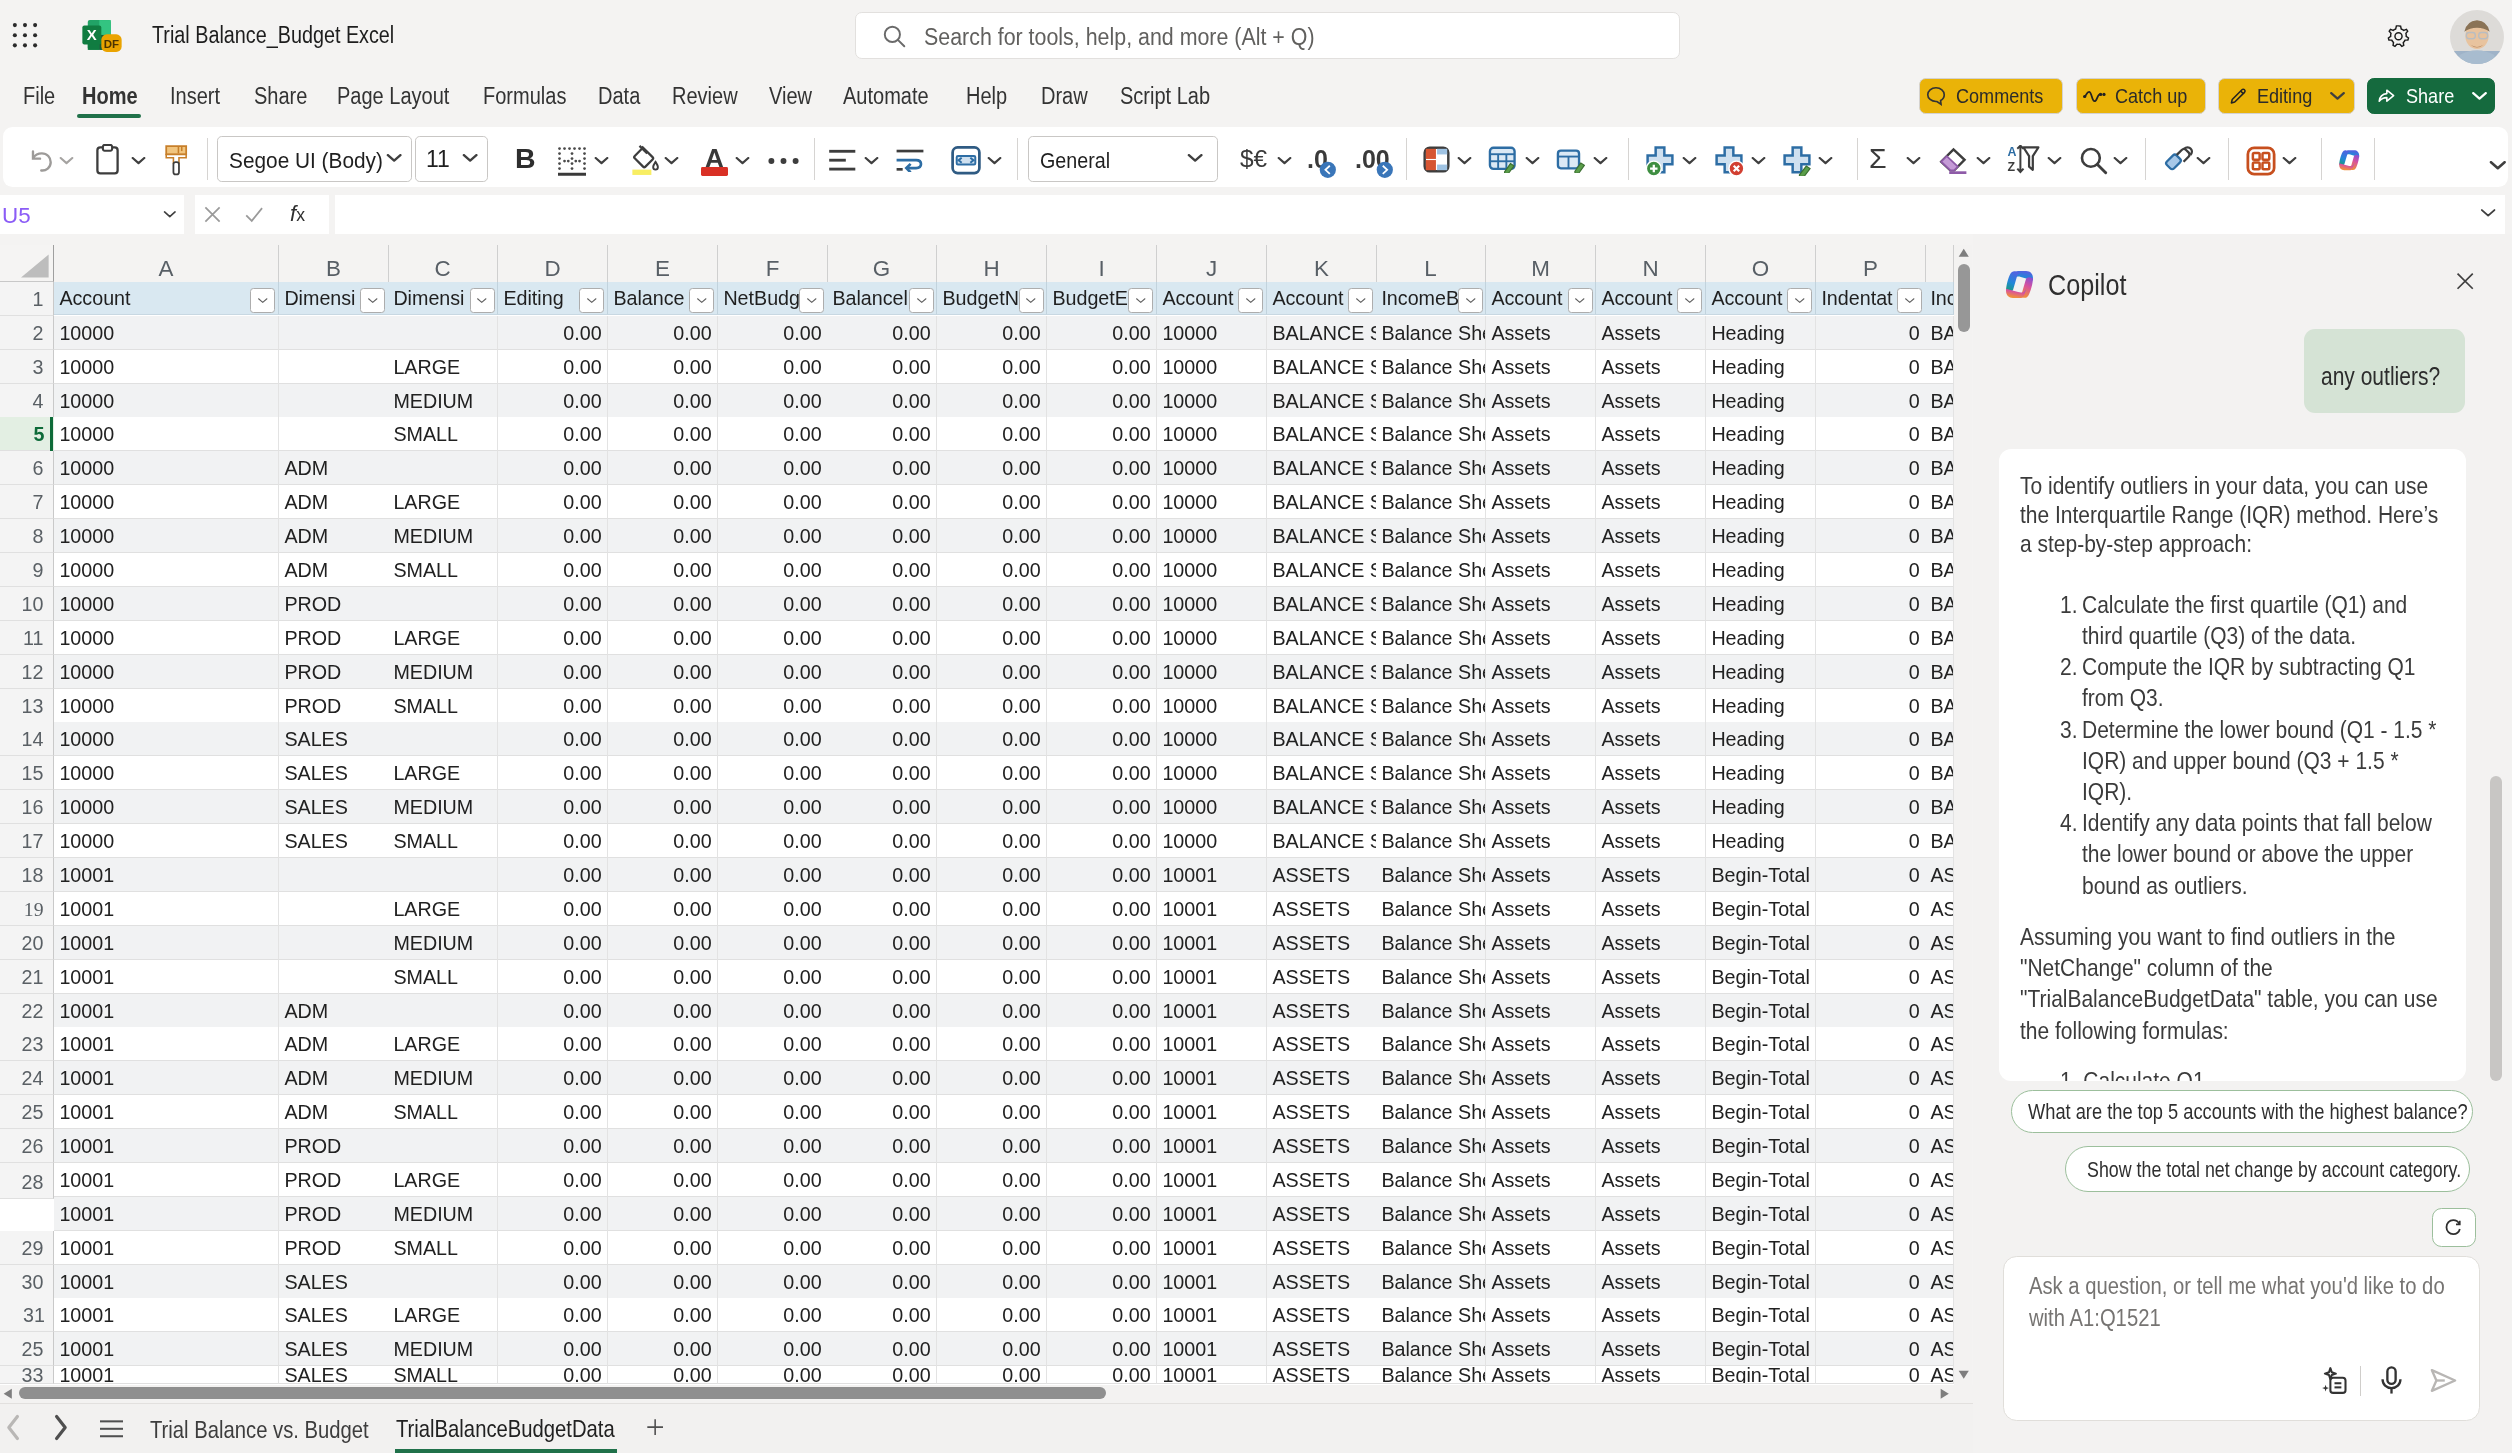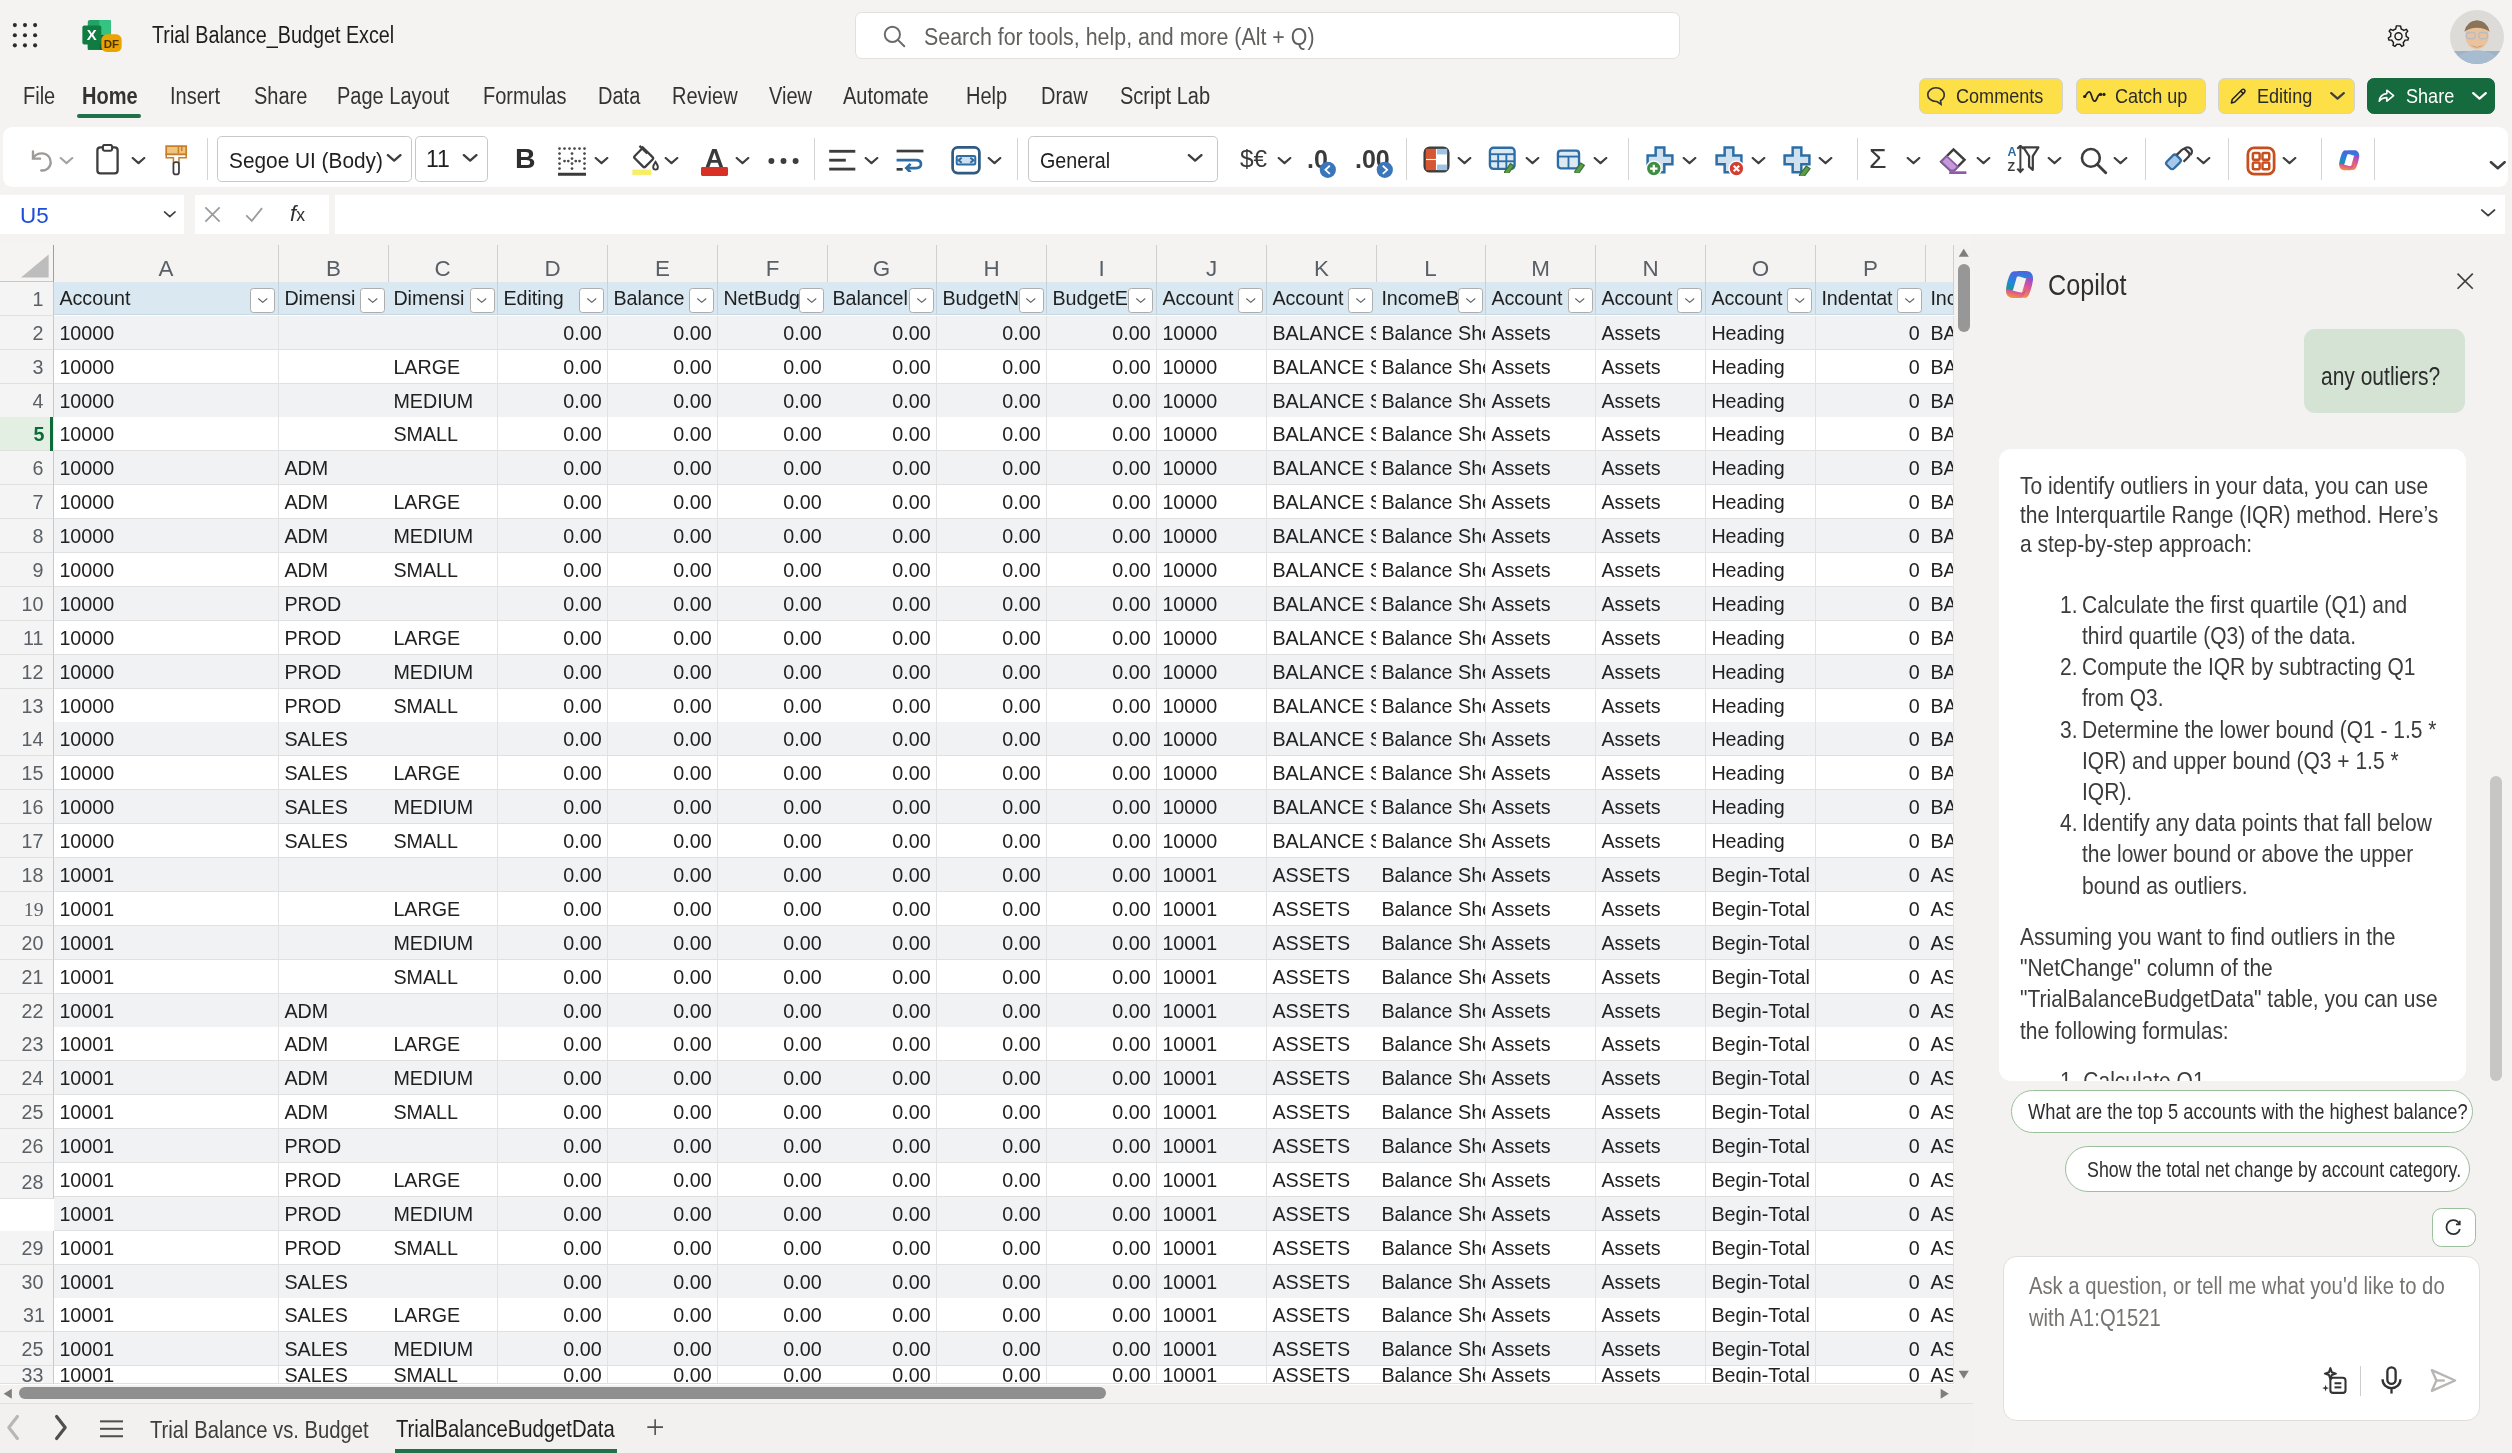--- a/index.html
+++ b/index.html
@@ -1,18 +1,18 @@
 <!DOCTYPE html>
 <html style="font-size:11px"><head><meta charset="utf-8">
 <style>
 * { margin:0; padding:0; box-sizing:border-box; }
 html,body { width:2512px; height:1454px; overflow:hidden; }
 body { font-family:"Liberation Sans", sans-serif; background:#f4f3f2; position:relative; }
 .abs { position:absolute; }
-.btn { position:absolute; background:#fde047; border:1.4px solid #d4d2d0; border-radius:6.8px;
+.btn { position:absolute; background:#eab308; border:1.4px solid #d4d2d0; border-radius:6.8px;
        display:flex; align-items:center; justify-content:center; color:#2b2b2b; }
 svg { display:block; }
 .cell { position:absolute; overflow:hidden; white-space:nowrap; font-size:19.7px; color:#212121; }
 .hdrcell { position:absolute; overflow:hidden; white-space:nowrap; font-size:19.7px; color:#1f1f1f; background:#d9e8f1; border-right:0.7px solid #c2d3dd; }
 .rowhdr { position:absolute; background:#f4f4f4; color:#5a6065; font-size:19.7px; text-align:right; border-bottom:0.7px solid #e0e0e0; border-right:0.7px solid #c9c9c9;}
 .collbl { position:absolute; color:#585f66; font-size:22.4px; text-align:center; border-right:0.7px solid #cfcfcf; overflow:hidden; }
 .fbox { position:absolute; background:#fff; border:1.4px solid #adadad; border-radius:3.4px; }
 </style></head><body>
 
 <svg class="abs" style="left:0;top:0" width="54" height="61" viewBox="0 0 80 90">
@@ -358,21 +358,21 @@
 <path d="M11 2.2 L16.8 2.2 C19.8 2.2 21.8 4.2 21.8 7.2 L21.8 9 L13 6.5 C9 5.6 7.9 7.2 7 9.5 L8.3 5 C8.8 3.3 9.6 2.2 11 2.2 Z" fill="url(#ga3448_218)"></path>
 <path d="M21.8 7.5 C21.8 11 20 17.5 18.6 19.8 C17.8 21.2 16.6 22 15 21.6 L10.5 20.5 C12.4 20.3 13.3 19.4 13.9 17.6 L16.6 8.4 C17.3 6.3 19.3 6.3 21.8 7.5 Z" fill="url(#gb3448_218)"></path>
 <path d="M2.2 16.5 C2.2 13 4 6.5 5.4 4.2 C6.2 2.8 7.4 2 9 2.4 L13.5 3.5 C11.6 3.7 10.7 4.6 10.1 6.4 L7.4 15.6 C6.7 17.7 4.7 17.7 2.2 16.5 Z" fill="url(#ga3448_218)"></path>
 <path d="M13 21.8 L7.2 21.8 C4.2 21.8 2.2 19.8 2.2 16.8 L2.2 15 L11 17.5 C15 18.4 16.1 16.8 17 14.5 L15.7 19 C15.2 20.7 14.4 21.8 13 21.8 Z" fill="url(#gb3448_218)"></path>
 </svg>
 <div class="abs" style="left:2374px;top:138px;width:1.4px;height:42px;background:#d6d4d2"></div>
 <svg class="abs" style="left:2489px;top:161px" width="17.6" height="8.8" viewBox="0 0 20 11">
     <path d="M1.5 1.5 L10 9 L18.5 1.5" fill="none" stroke="#3f3f3f" stroke-width="3.2" stroke-linecap="round" stroke-linejoin="round"></path>
   </svg>
 <div class="abs" style="left:0;top:195px;width:184px;height:39px;background:#fff;"></div>
-<div class="abs" style="left:20px;top:203px;font-size:22.4px;color:#1d4ed8;font-weight:400;white-space:nowrap;">U5</div>
+<div class="abs" style="left:2px;top:203px;font-size:22.4px;color:#8b5cf6;font-weight:400;white-space:nowrap;">U5</div>
 <svg class="abs" style="left:163px;top:211px" width="13.6" height="6.8" viewBox="0 0 20 11">
     <path d="M1.5 1.5 L10 9 L18.5 1.5" fill="none" stroke="#3f3f3f" stroke-width="2.6" stroke-linecap="round" stroke-linejoin="round"></path>
   </svg>
 <div class="abs" style="left:195px;top:195px;width:134px;height:39px;background:#fff;"></div>
 <svg class="abs" style="left:203px;top:205px" width="19" height="19" viewBox="0 0 24 24">
 <path d="M3 3 L21 21 M21 3 L3 21" stroke="#9a9a9a" stroke-width="2.2"></path>
   </svg>
 <svg class="abs" style="left:244px;top:205px" width="20.3" height="19" viewBox="0 0 24 24">
 <path d="M2 13 L9 20 L22 4" fill="none" stroke="#9a9a9a" stroke-width="2.2"></path>
   </svg>

